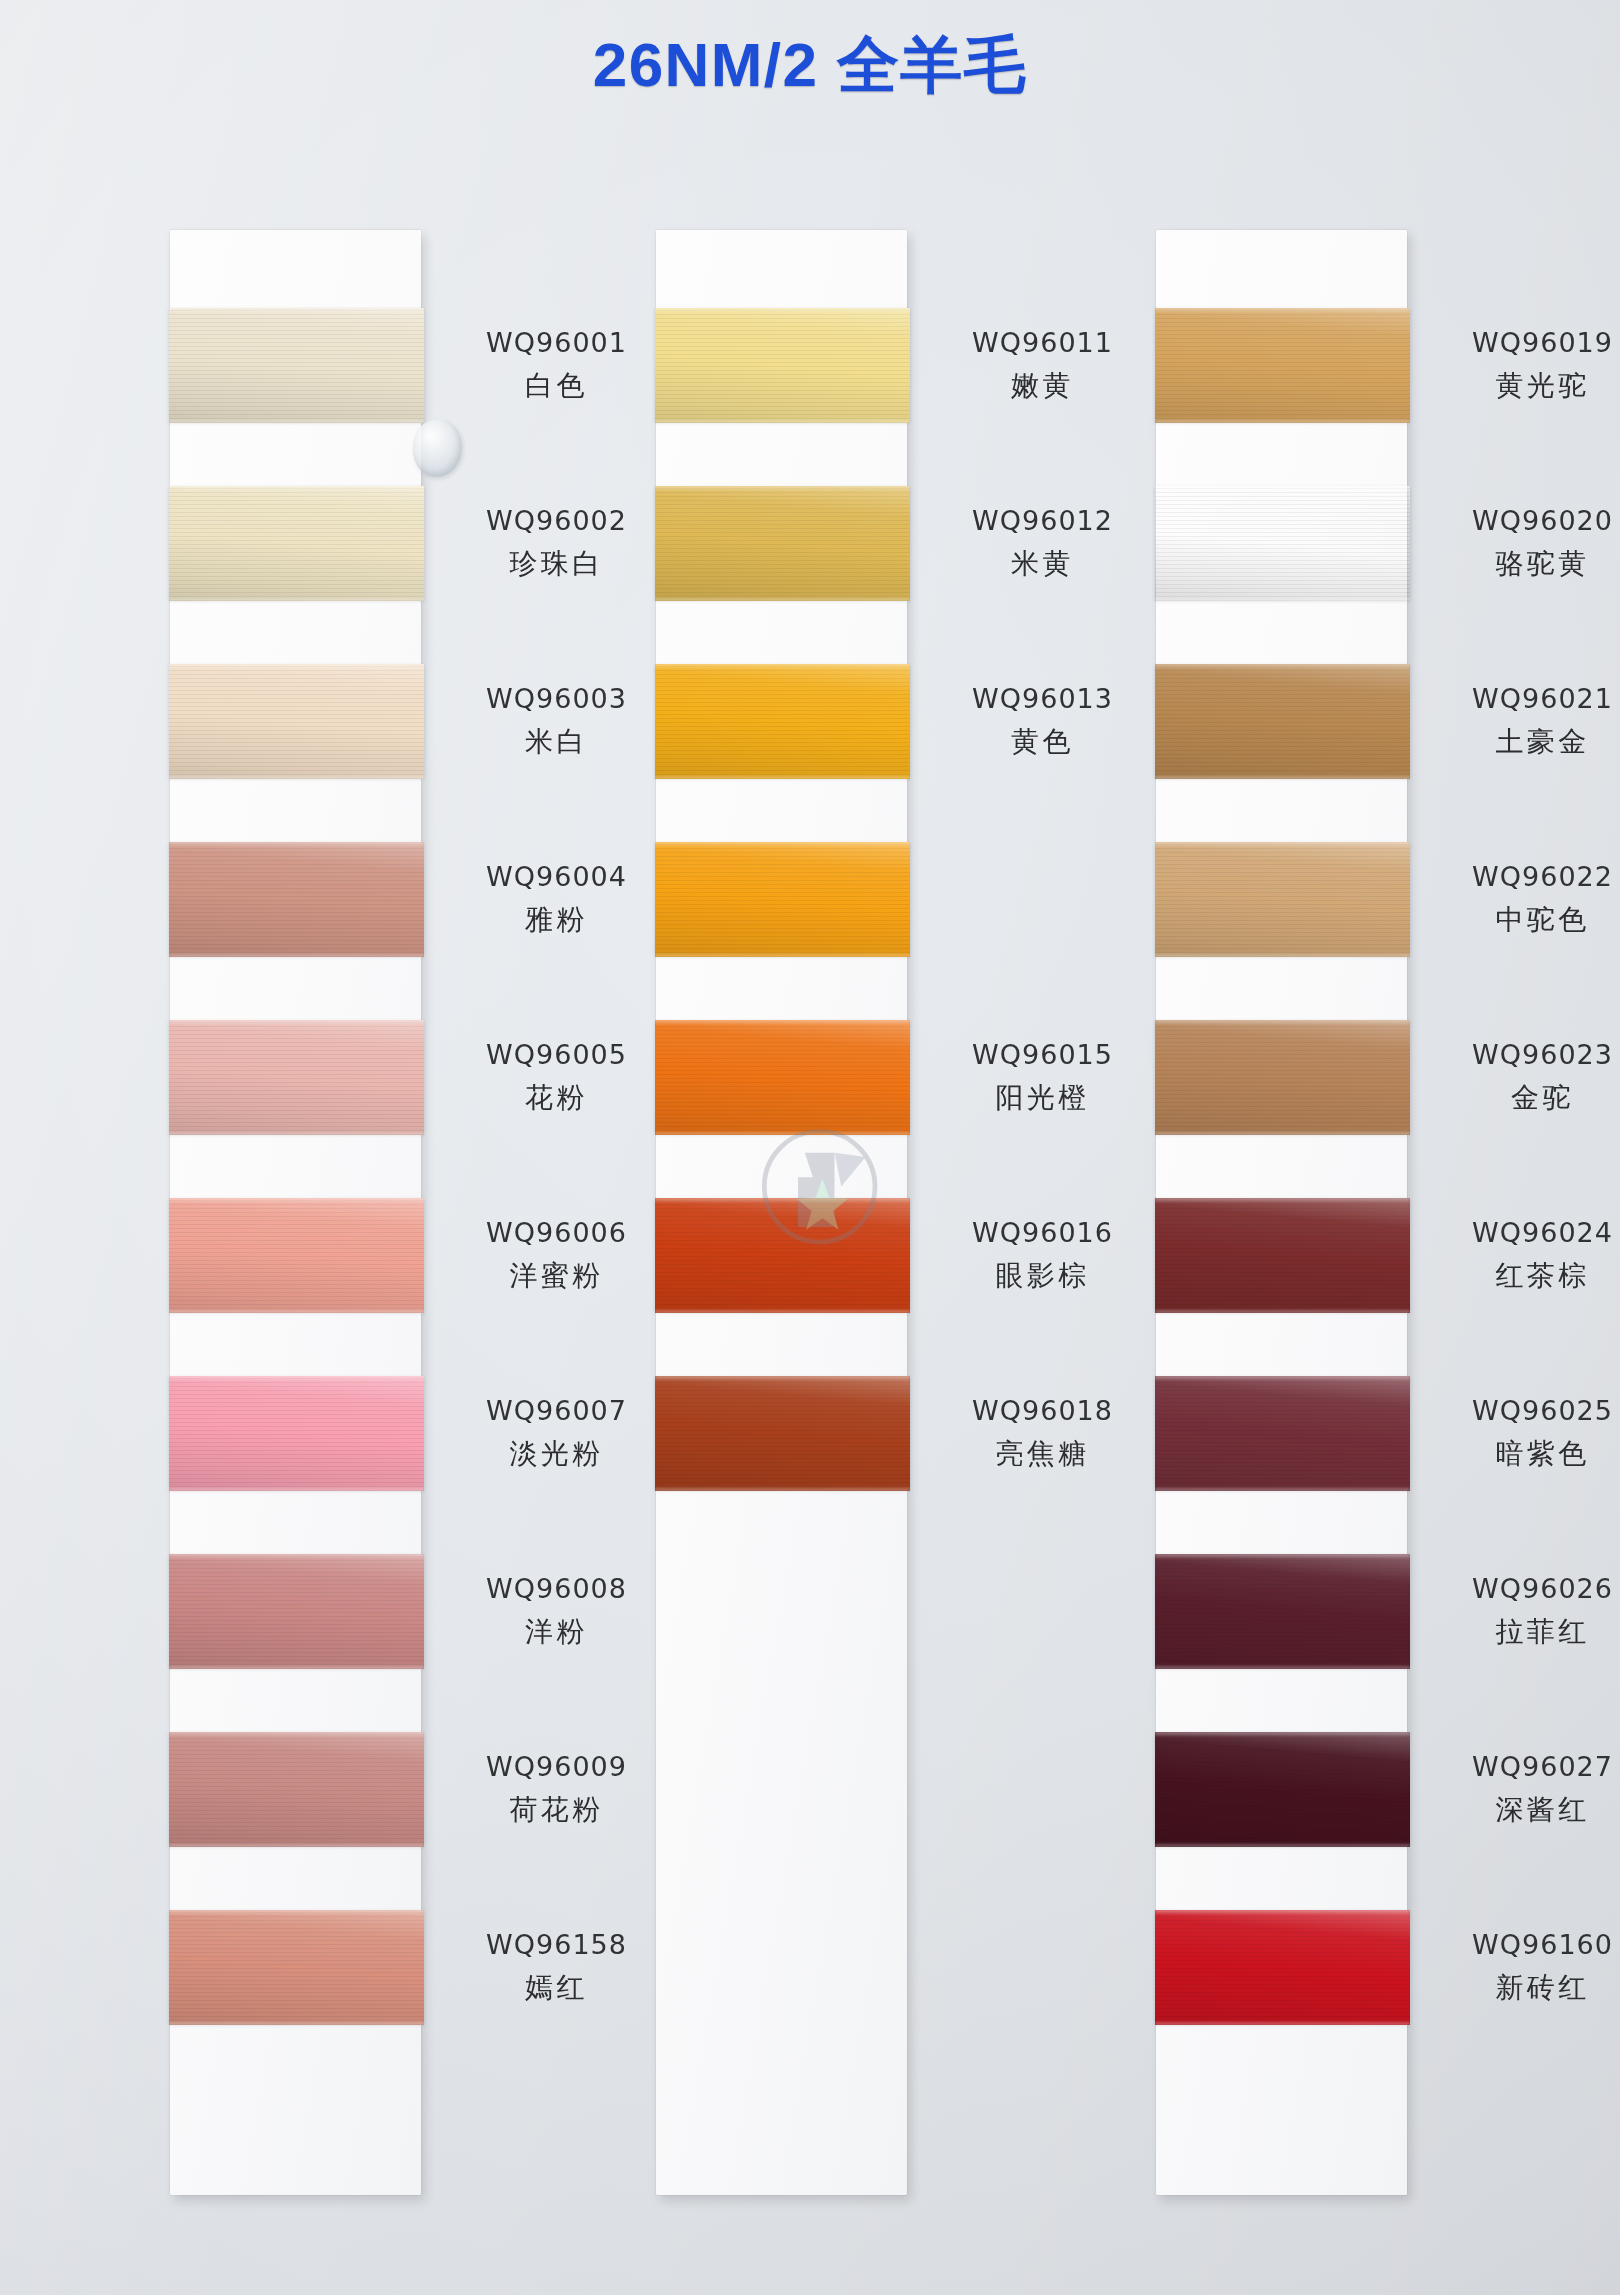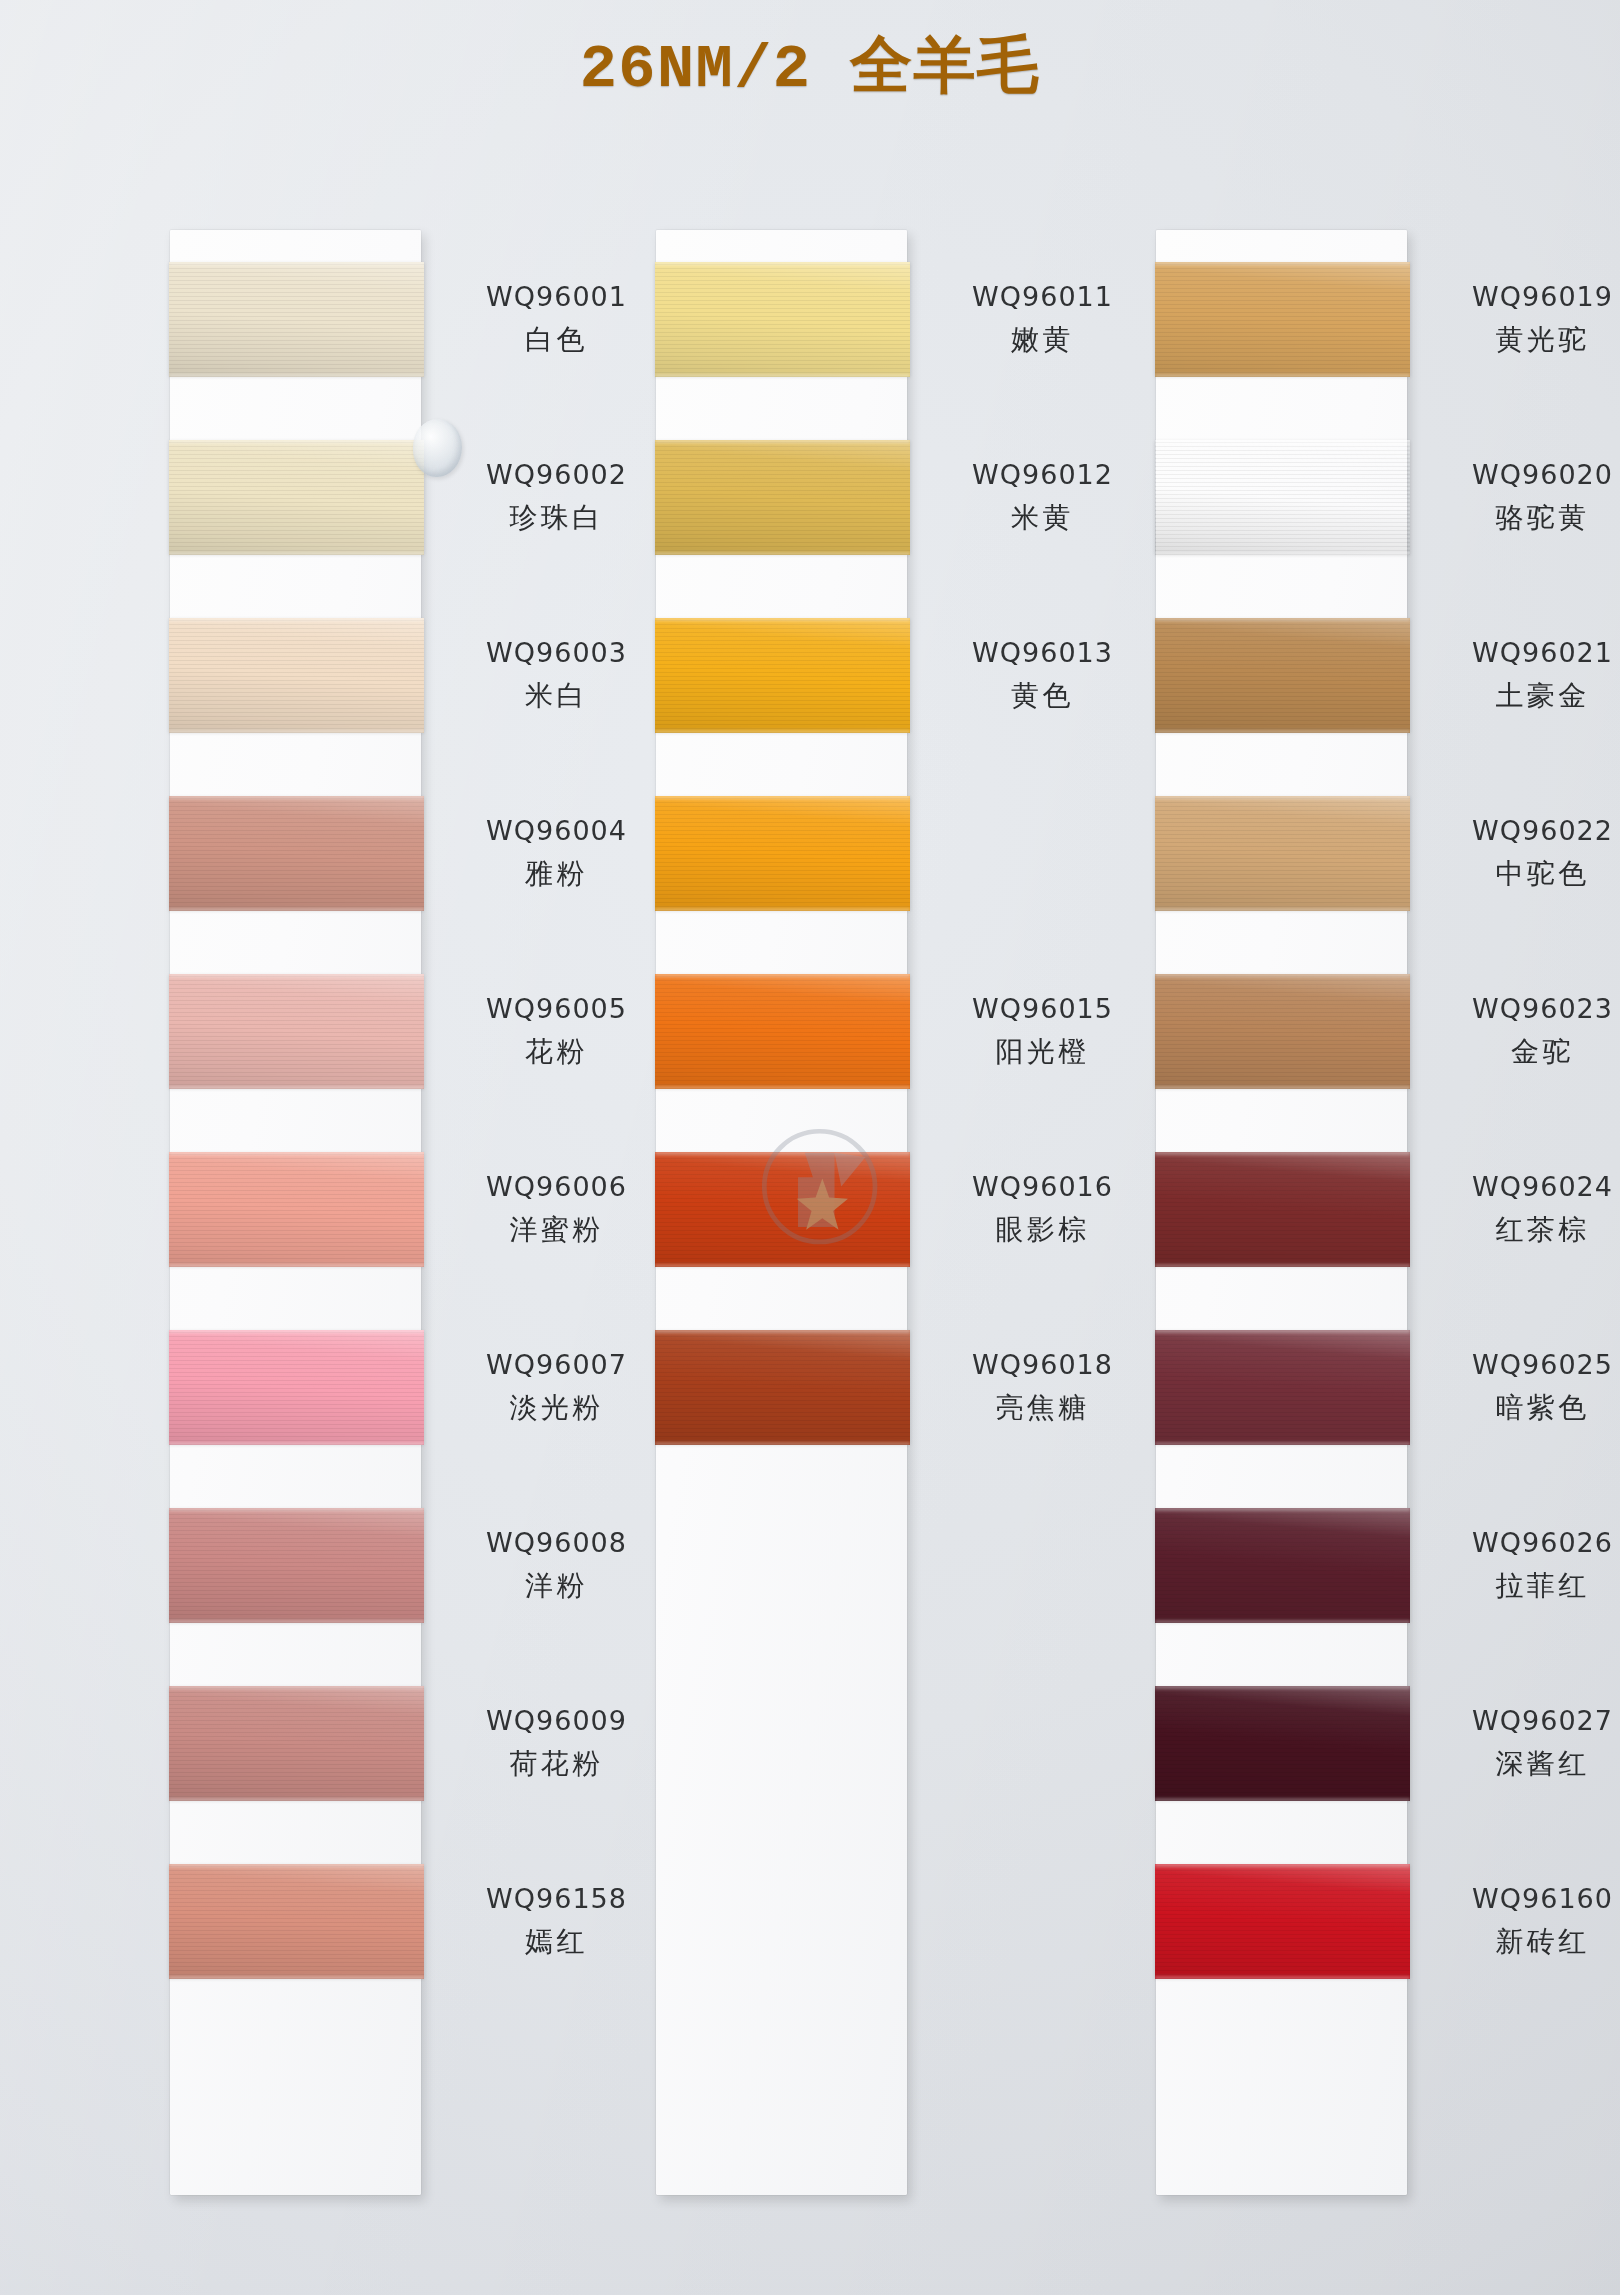--- a/index.html
+++ b/index.html
@@ -22,22 +22,22 @@
     pointer-events:none;
   }
 
   
   #title{
     position:absolute;left:0;right:0;top:23px;
     text-align:center;
     font-size:62px;
     font-weight:bold;
     letter-spacing:1.4px;
-    color:#a16207;
-    font-family:Liberation Mono, monospace;
+    color:#1d4ed8;
+    font-family:Liberation Sans, sans-serif;
     text-shadow:0 1.4px 1.4px rgba(0,0,0,.22);
     white-space:nowrap;
   }
 
   
   .column{
     position:absolute;
     top:230px;
     width:251px;
   }
@@ -47,21 +47,21 @@
 
   
   .card{
     position:absolute;left:0;top:0;
     width:251px;height:1965px;
     background:linear-gradient(100deg,#fdfdfd 0%,#fbfbfc 40%,#f3f4f6 100%);
     box-shadow:4px 5.4px 10.8px rgba(0,0,0,.13), 0 0 0 0.7px rgba(0,0,0,.05);
     border-radius:1.4px;
   }
 
-  .rows{position:relative;z-index:2;padding-top:32px;}
+  .rows{position:relative;z-index:2;padding-top:78px;}
 
   .row{
     position:relative;
     height:178px;
   }
 
   
   .swatch{
     position:absolute;left:-1.4px;top:0;
     width:255px;height:115px;

